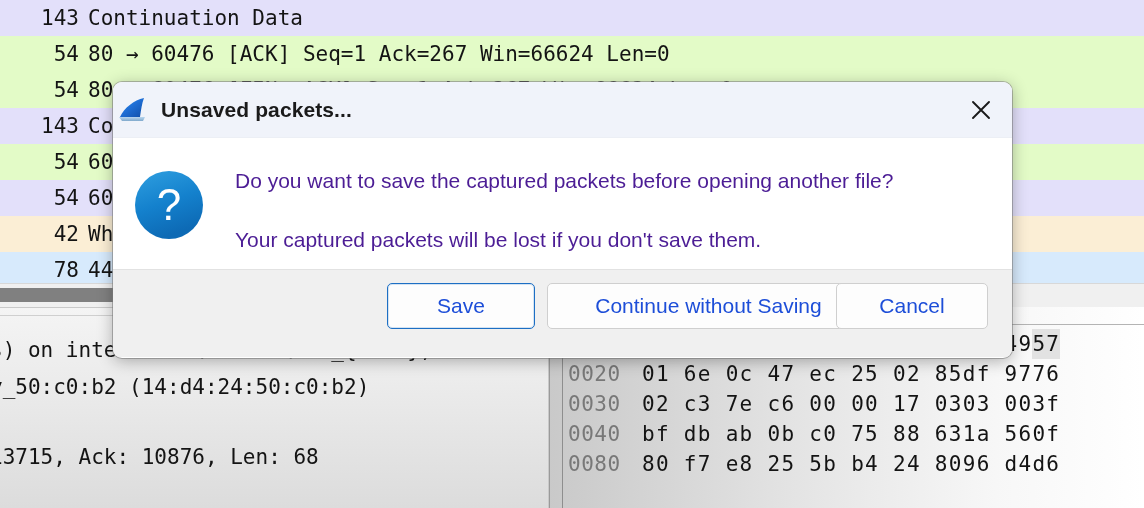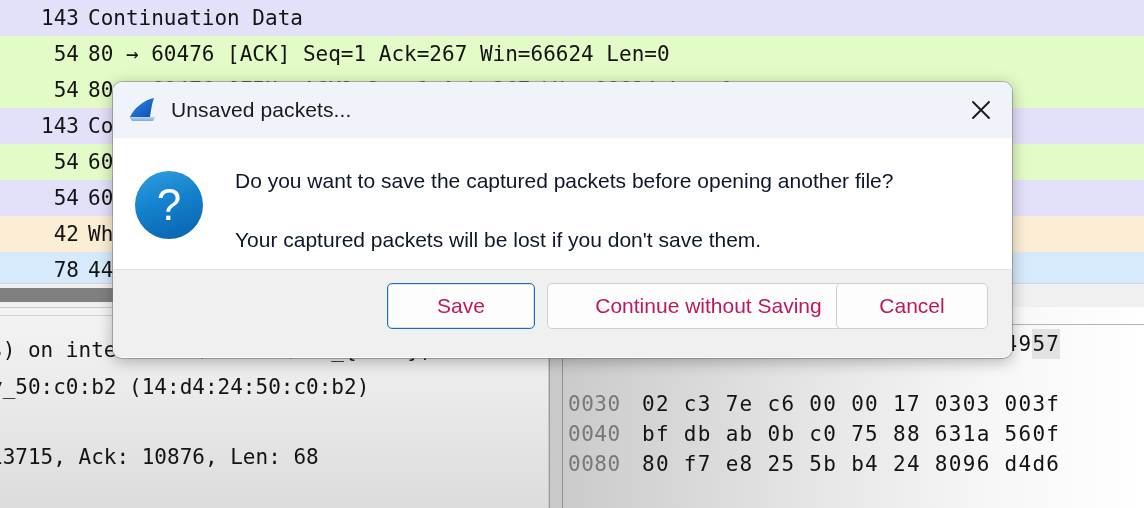--- a/index.html
+++ b/index.html
@@ -171,22 +171,23 @@
     overflow: hidden;
     font-family: "Liberation Sans", sans-serif;
   }
   #dialog-titlebar {
     position: relative;
     height: 56px;
     background: #f0f3fa;
     border-bottom: 1px solid #eceff5;
     display: flex;
     align-items: center;
-    padding-left: 14px;
-    box-sizing: border-box;
+    padding-left: 4px;
+    box-sizing: border-box;
+    font-weight: bold;
   }
   #dialog-icon-wrap {
     width: 34px; height: 30px;
     display: flex; align-items: center; justify-content: center;
     margin-right: 10px;
   }
   #dialog-title {
     font-size: 21px;
     color: #1a1a1a;
     letter-spacing: 0.1px;
@@ -215,21 +216,21 @@
     height: 70px;
   }
   #dialog-text {
     position: absolute;
     left: 122px;
     top: 0;
     right: 16px;
   }
   .dlg-line {
     font-size: 21px;
-    color: #0f172a;
+    color: #4c1d95;
     white-space: nowrap;
   }
   #dlg-line-0 { position:absolute; top: 31px; left: 0; }
   #dlg-line-1 { position:absolute; top: 90px; left: 0; }
 
   #dialog-footer {
     position: relative;
     height: 88px;
     background: #f0f0f0;
     border-top: 1px solid #e2e2e2;
@@ -237,21 +238,21 @@
   }
   .dlg-btn {
     position: absolute;
     top: 13px;
     height: 46px;
     background: #fdfdfd;
     border: 1px solid #cfcfcf;
     border-radius: 5px;
     font-family: "Liberation Sans", sans-serif;
     font-size: 21px;
-    color: #be185d;
+    color: #1d4ed8;
     display: flex;
     align-items: center;
     justify-content: center;
     box-sizing: border-box;
     cursor: default;
     padding: 8px 10px;
   }
   #btn-save {
     left: 274px;
     width: 148px;
@@ -315,20 +316,23 @@
     <div id="hex-divider-a"></div>
     <div id="hex-divider-b"></div>
     <div id="hex-topline"></div>
 
     <div class="hex-row" id="hex-row-top">
       <span class="hex-off"></span><span class="hex-bytes" style="">ce f1 e8</span>
     </div>
 
     <div class="hex-row" style="top:22px;">
       <span class="hex-off first">0010</span><span class="hex-bytes">00 6c 3e 2b 40 00 2c 06</span><span class="gap"></span><span class="hex-bytes">c3 49</span><span class="gap"></span><span class="hex-bytes hex-hl">57</span>
+    </div>
+    <div class="hex-row" style="top:52px;">
+      <span class="hex-off">0020</span><span class="hex-bytes">01 6e 0c 47 ec 25 02 85</span><span class="gap"></span><span class="hex-bytes">df 97</span><span class="gap"></span><span class="hex-bytes">76</span>
     </div>
     <div class="hex-row" style="top:82px;">
       <span class="hex-off">0030</span><span class="hex-bytes">02 c3 7e c6 00 00 17 03</span><span class="gap"></span><span class="hex-bytes">03 00</span><span class="gap"></span><span class="hex-bytes">3f</span>
     </div>
     <div class="hex-row" style="top:112px;">
       <span class="hex-off">0040</span><span class="hex-bytes">bf db ab 0b c0 75 88 63</span><span class="gap"></span><span class="hex-bytes">1a 56</span><span class="gap"></span><span class="hex-bytes">0f</span>
     </div>
     <div class="hex-row" style="top:142px;">
       <span class="hex-off">0080</span><span class="hex-bytes">80 f7 e8 25 5b b4 24 80</span><span class="gap"></span><span class="hex-bytes">96 d4</span><span class="gap"></span><span class="hex-bytes">d6</span>
     </div>

